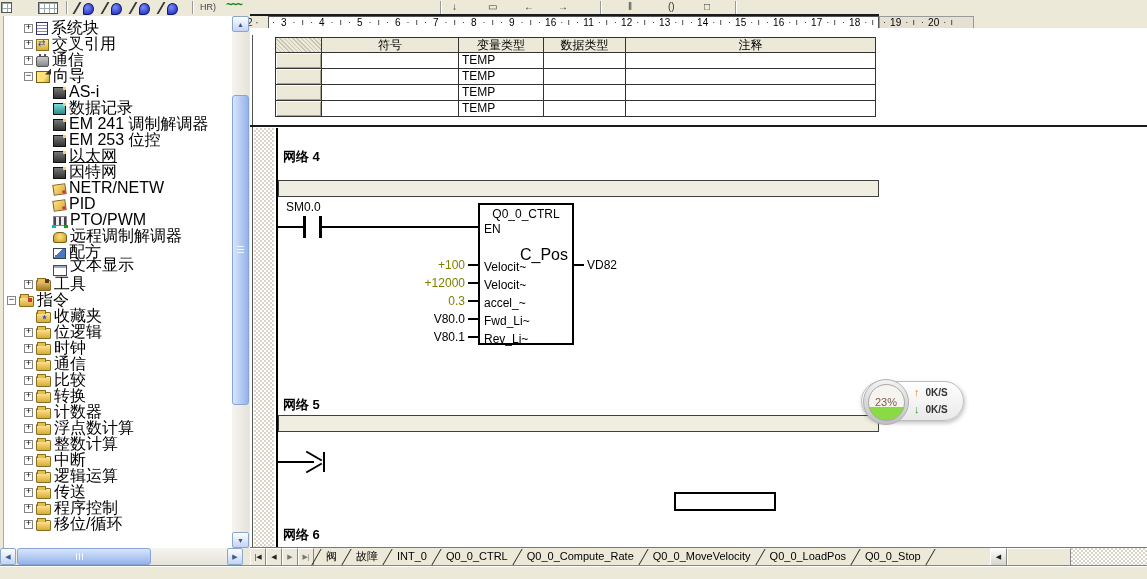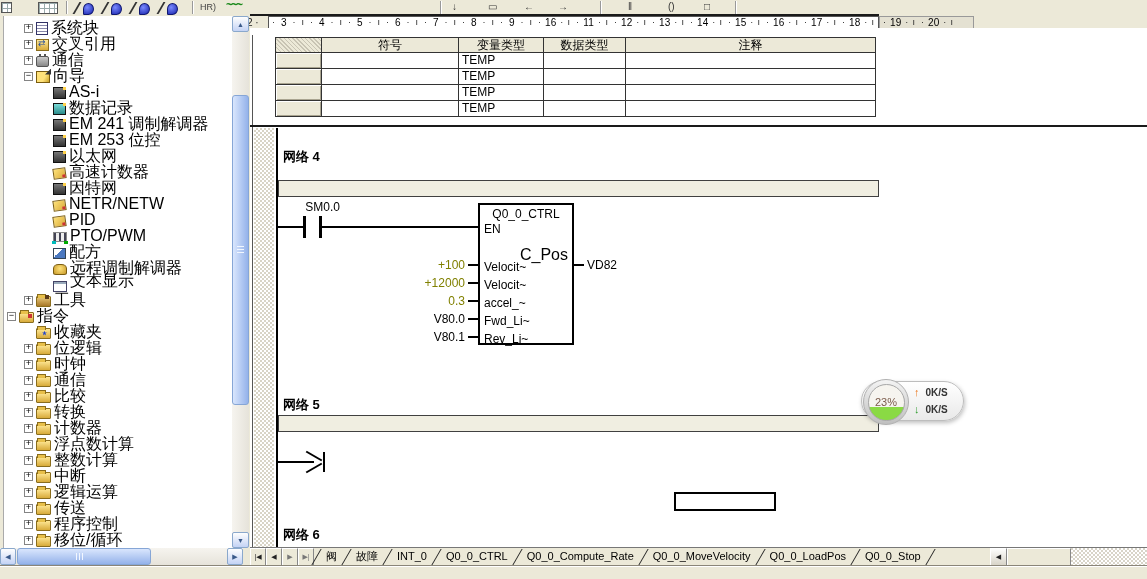--- a/index.html
+++ b/index.html
@@ -336,21 +336,21 @@
     <div class="abs" id="lmargin"></div>
     <div class="abs" id="rail"></div>
 
     <div class="netlbl" style="left:33px;top:120px">网络 4</div>
     <div class="cbar" style="top:152px"></div>
 
     <div class="wire" style="left:28px;top:198px;width:25px;height:2px"></div>
     <div class="wire" style="left:53px;top:188px;width:3px;height:22px"></div>
     <div class="wire" style="left:69px;top:188px;width:3px;height:22px"></div>
     <div class="wire" style="left:72px;top:198px;width:156px;height:2px"></div>
-    <div class="lad-text" style="left:36px;top:172px;width:54px;text-align:right">SM0.0</div>
+    <div class="lad-text" style="left:36px;top:172px;width:54px;text-align:left">SM0.0</div>
 
     <div id="blk">
       <div class="abs" style="left:0;right:0;top:2px;text-align:center;font-size:12px">Q0_0_CTRL</div>
       <div class="abs" style="left:4px;top:17px;font-size:12px">EN</div>
       <div class="abs" style="right:4px;top:41px;font-size:16px">C_Pos</div>
     <div class="ipin" style="top: 55px;">Velocit~</div>
         <div class="ipin" style="top: 73px;">Velocit~</div>
         <div class="ipin" style="top: 91px;">accel_~</div>
         <div class="ipin" style="top: 109px;">Fwd_Li~</div>
         <div class="ipin" style="top: 127px;">Rev_Li~</div>
@@ -415,59 +415,54 @@
       <div class="trow" style="padding-left: 37px;">
         <div class="expsp"></div>
         <div class="ic ic-module"></div>
         <span class="lbl">EM 241 调制解调器</span>
       </div>
       <div class="trow" style="padding-left: 37px;">
         <div class="expsp"></div>
         <div class="ic ic-module"></div>
         <span class="lbl">EM 253 位控</span>
       </div>
-      <div class="trow" style="padding-left: 37px;">
+      <div class="trow" style="padding-left: 37px; text-decoration: underline;">
         <div class="expsp"></div>
         <div class="ic ic-module"></div>
         <span class="lbl">以太网</span>
       </div>
       <div class="trow" style="padding-left: 37px;">
         <div class="expsp"></div>
-        <div class="ic ic-wizard-note"></div>
-        <span class="lbl">高速计数器</span>
-      </div>
-      <div class="trow" style="padding-left: 37px;">
-        <div class="expsp"></div>
         <div class="ic ic-module"></div>
         <span class="lbl">因特网</span>
       </div>
       <div class="trow" style="padding-left: 37px;">
         <div class="expsp"></div>
         <div class="ic ic-wizard-note"></div>
         <span class="lbl">NETR/NETW</span>
       </div>
       <div class="trow" style="padding-left: 37px;">
         <div class="expsp"></div>
         <div class="ic ic-wizard-note"></div>
         <span class="lbl">PID</span>
       </div>
       <div class="trow" style="padding-left: 37px;">
         <div class="expsp"></div>
         <div class="ic ic-pto-pwm"></div>
         <span class="lbl">PTO/PWM</span>
       </div>
       <div class="trow" style="padding-left: 37px;">
         <div class="expsp"></div>
+        <div class="ic ic-modem"></div>
+        <span class="lbl">远程调制解调器</span>
+      </div>
+      <div class="trow" style="padding-left: 37px;">
+        <div class="expsp"></div>
         <div class="ic ic-recipe"></div>
         <span class="lbl">配方</span>
-      </div>
-      <div class="trow" style="padding-left: 37px;">
-        <div class="expsp"></div>
-        <div class="ic ic-modem"></div>
-        <span class="lbl">远程调制解调器</span>
       </div>
       <div class="trow" style="padding-left: 37px; align-items: flex-end;">
         <div class="expsp"></div>
         <div class="ic ic-text-display"></div>
         <span class="lbl">文本显示</span>
       </div>
       <div class="trow" style="padding-left: 20px;">
         <div class="exp">+</div>
         <div class="ic icf ic-tools"></div>
         <span class="lbl">工具</span>

